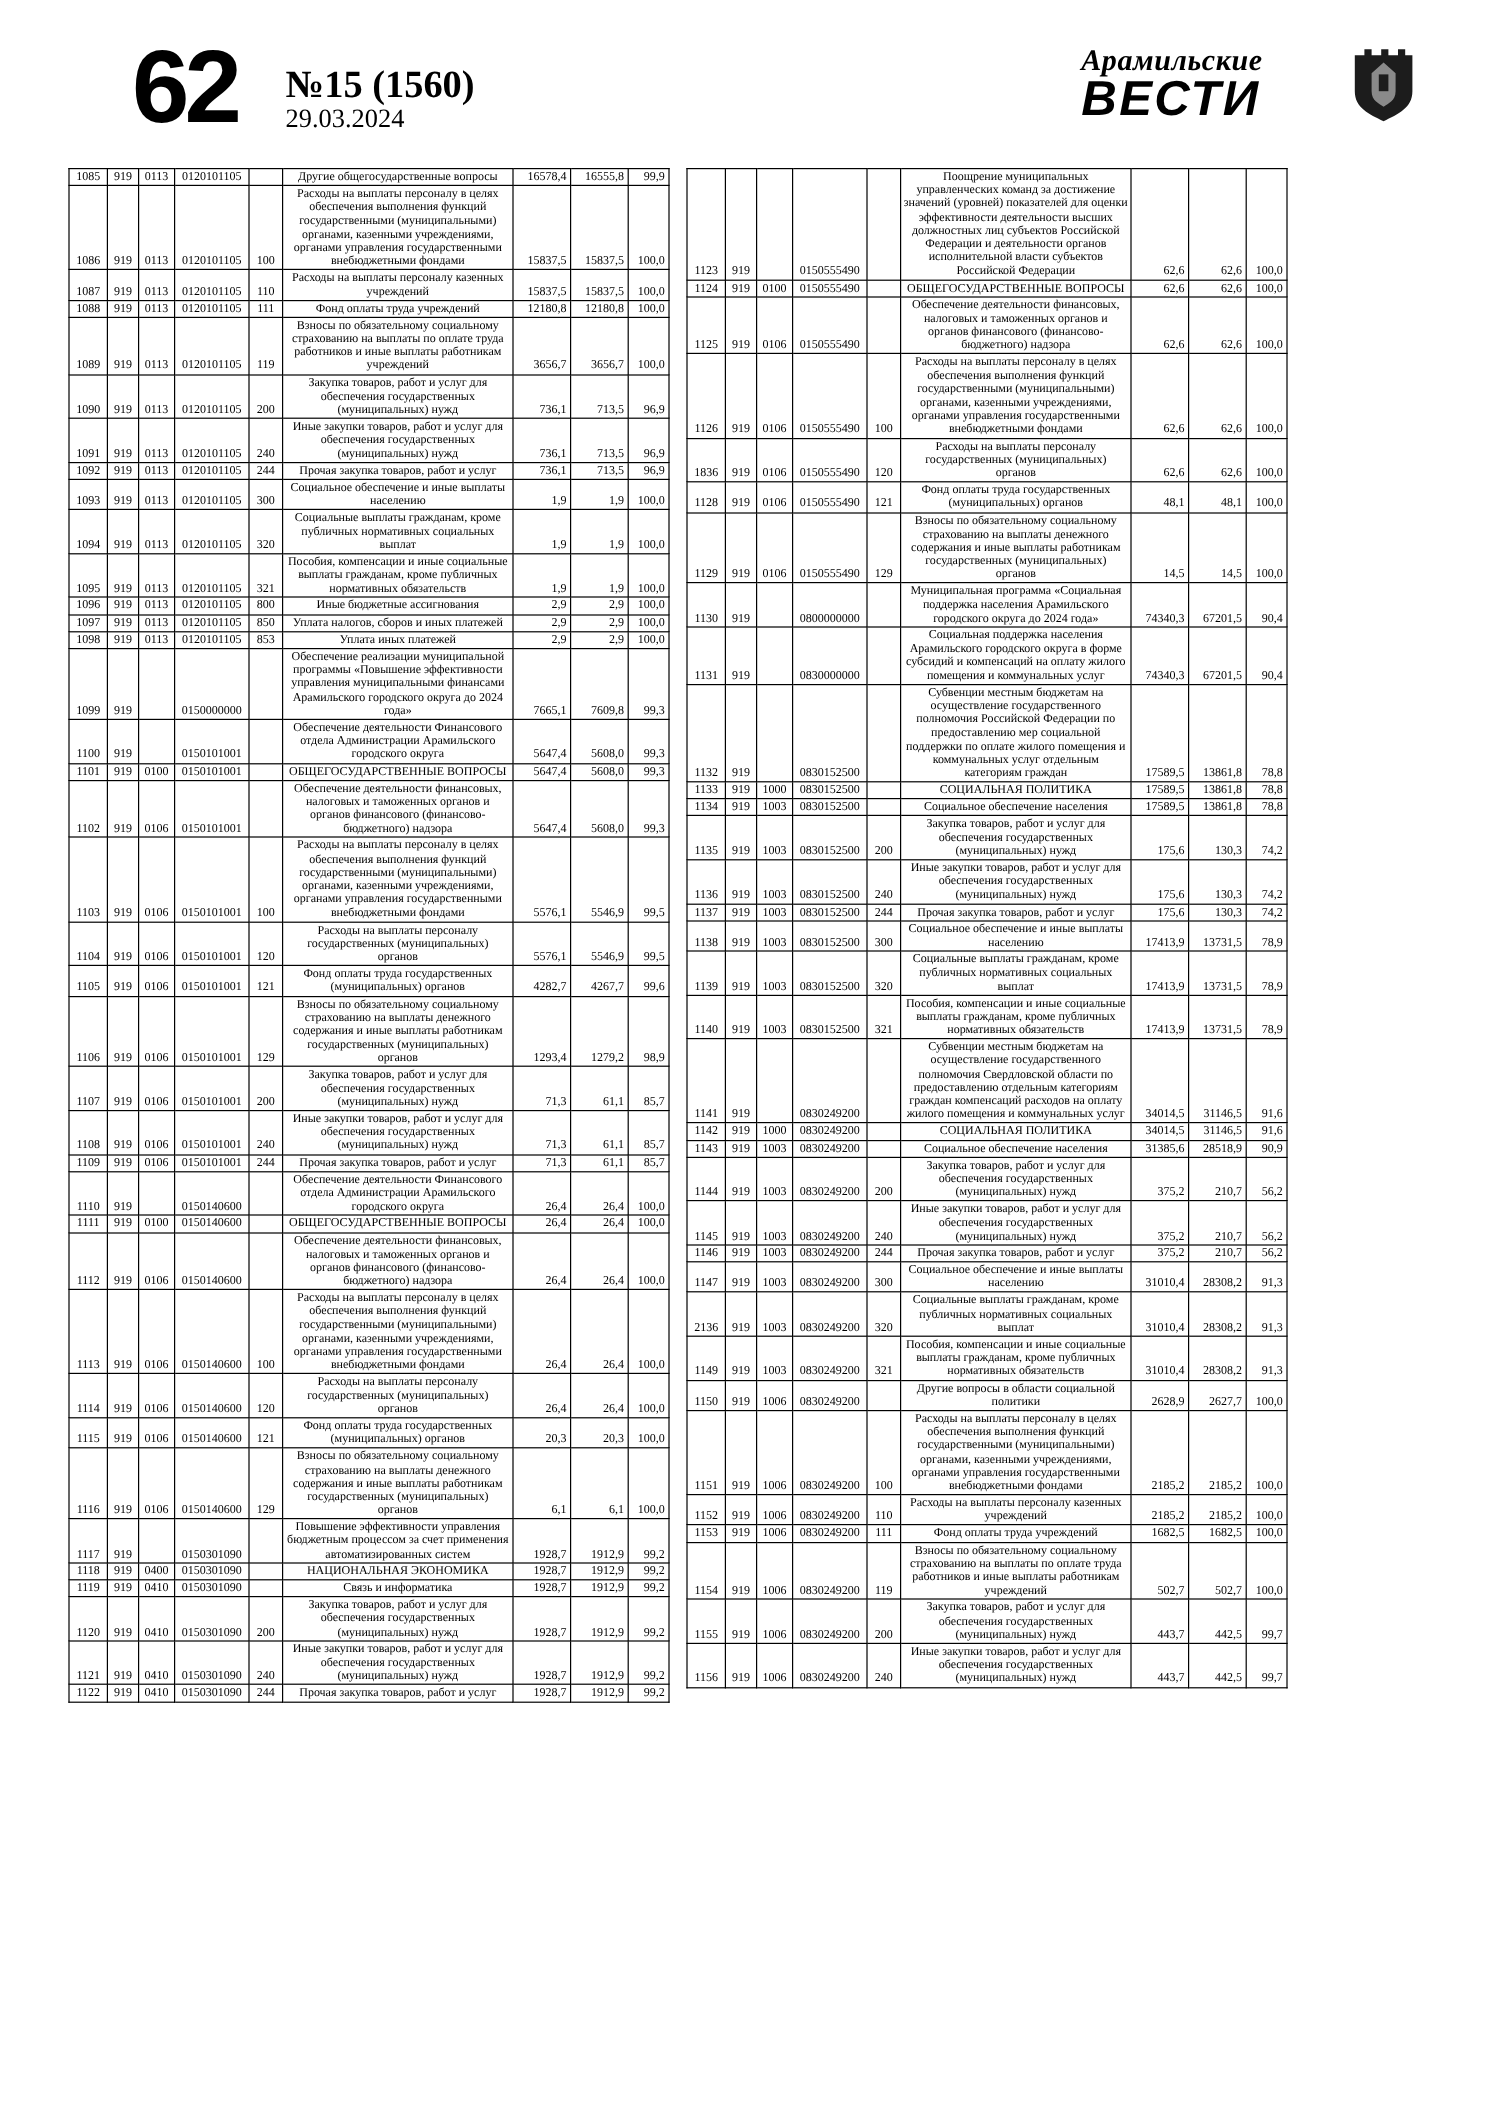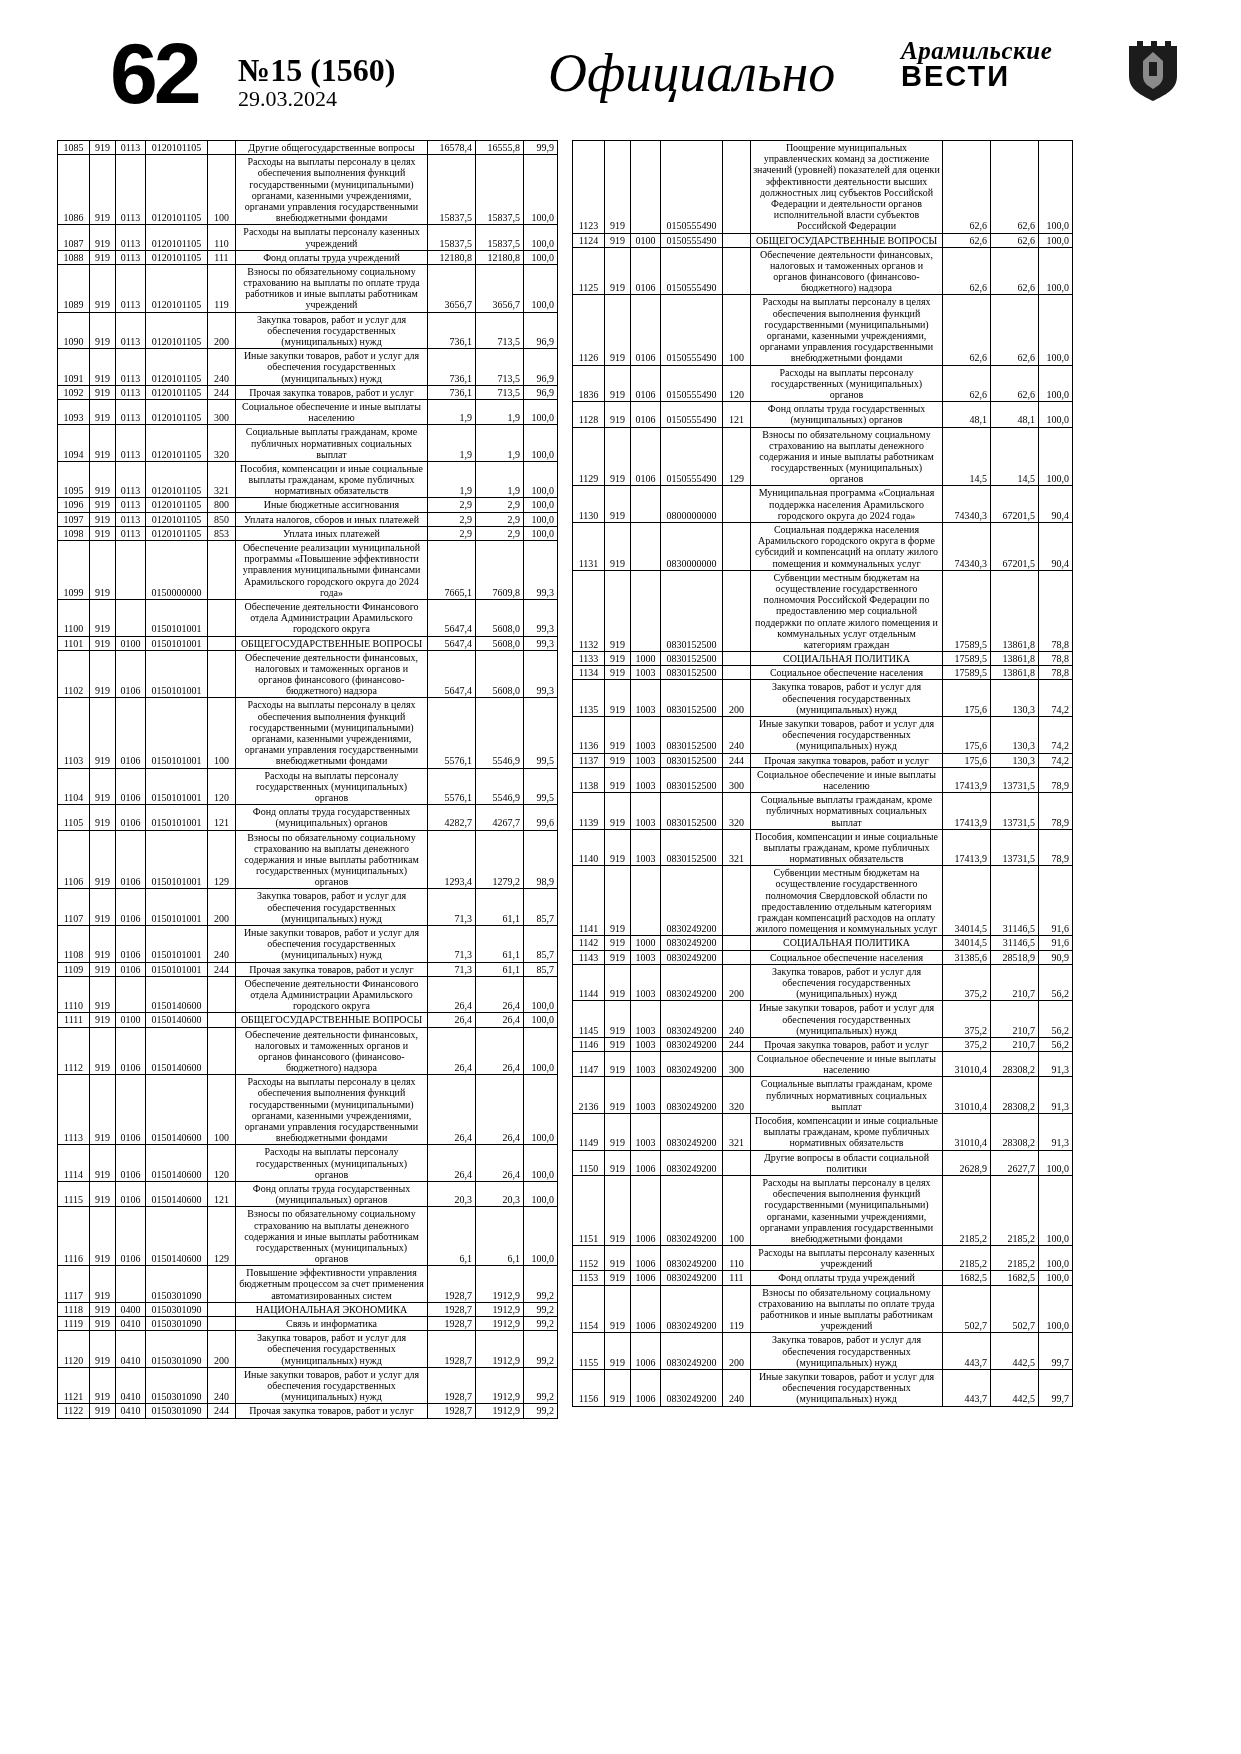--- a/index.html
+++ b/index.html
@@ -23,21 +23,21 @@
     position:absolute; left:438px; top:4px;
     font-size:54px; font-style:italic; font-family:"Liberation Serif", serif;
   }
   .brand { position:absolute; right:64px; top:0; text-align:left; width:220px; }
   .brand-top {
     font-size:25px; font-weight:bold; font-style:italic; letter-spacing:0.5px;
     line-height:1.0;
   }
   .brand-bottom {
     font-family:"Liberation Sans", sans-serif;
-    font-size:29px; font-weight:bold; letter-spacing:2px; line-height:0.95;
+    font-size:41px; font-weight:bold; letter-spacing:2px; line-height:0.95;font-style:italic;
   }
   .emblem { position:absolute; right:-58px; top:0; }
   
   .col { position:absolute; top:140px; }
   .col-left  { left:57px; }
   .col-right { left:572px; }
   table.budget { border-collapse:collapse; table-layout:fixed; width:500px; }
   table.budget td {
     border:1px solid #000;
     font-size:10px; line-height:1.12;
@@ -51,21 +51,20 @@
     text-align:right; padding-right:3px;
   }
 </style>
 </head>
 <body>
 
 <div class="header">
   <div class="pagenum">62</div>
   <div class="issue">№15 (1560)</div>
   <div class="date">29.03.2024</div>
-  <div class="section-title">Официально</div>
   <div class="brand">
     <div class="brand-top">Арамильские</div>
     <div class="brand-bottom">ВЕСТИ</div>
     <div class="emblem">
       <svg width="52" height="64" viewBox="0 0 52 64" aria-hidden="true">
         <path d="M2 8 h8 v-5 h6 v5 h8 v-5 h6 v5 h8 v-5 h6 v5 h6 v30 c0 14 -12 19 -24 25 C14 57 2 52 2 38 Z" fill="#1c1c1c"></path>
         <path d="M26 14 l10 9 v15 c0 8 -6 10 -10 13 c-4 -3 -10 -5 -10 -13 v-15 Z" fill="#8a8a8a"></path>
         <rect x="22" y="24" width="8" height="14" fill="#1c1c1c"></rect>
       </svg>
     </div>

